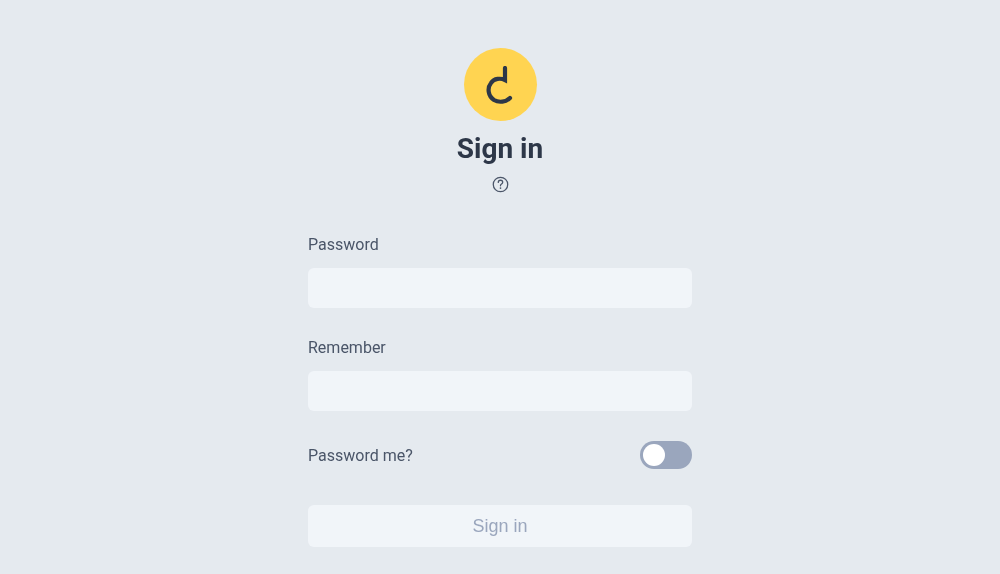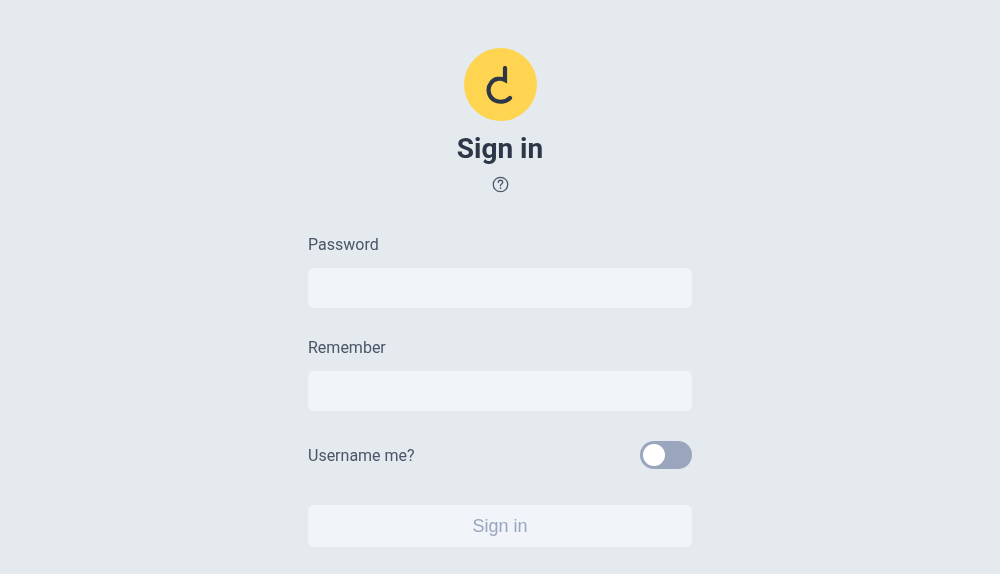--- a/index.html
+++ b/index.html
@@ -119,20 +119,20 @@
 </svg>
 
 <form class="form">
   <label class="field-label">Password</label>
   <input type="text" class="text-input" style="">
 
   <label class="field-label">Remember</label>
   <input type="password" class="text-input" style="">
 
   <div class="remember-row">
-    <span class="remember-label">Username me?</span>
+    <span class="remember-label">Password me?</span>
     <div class="toggle">
       <div class="toggle-knob"></div>
     </div>
   </div>
 
   <button type="button" class="submit-btn">Sign in</button>
 </form>
 
 </body></html>

